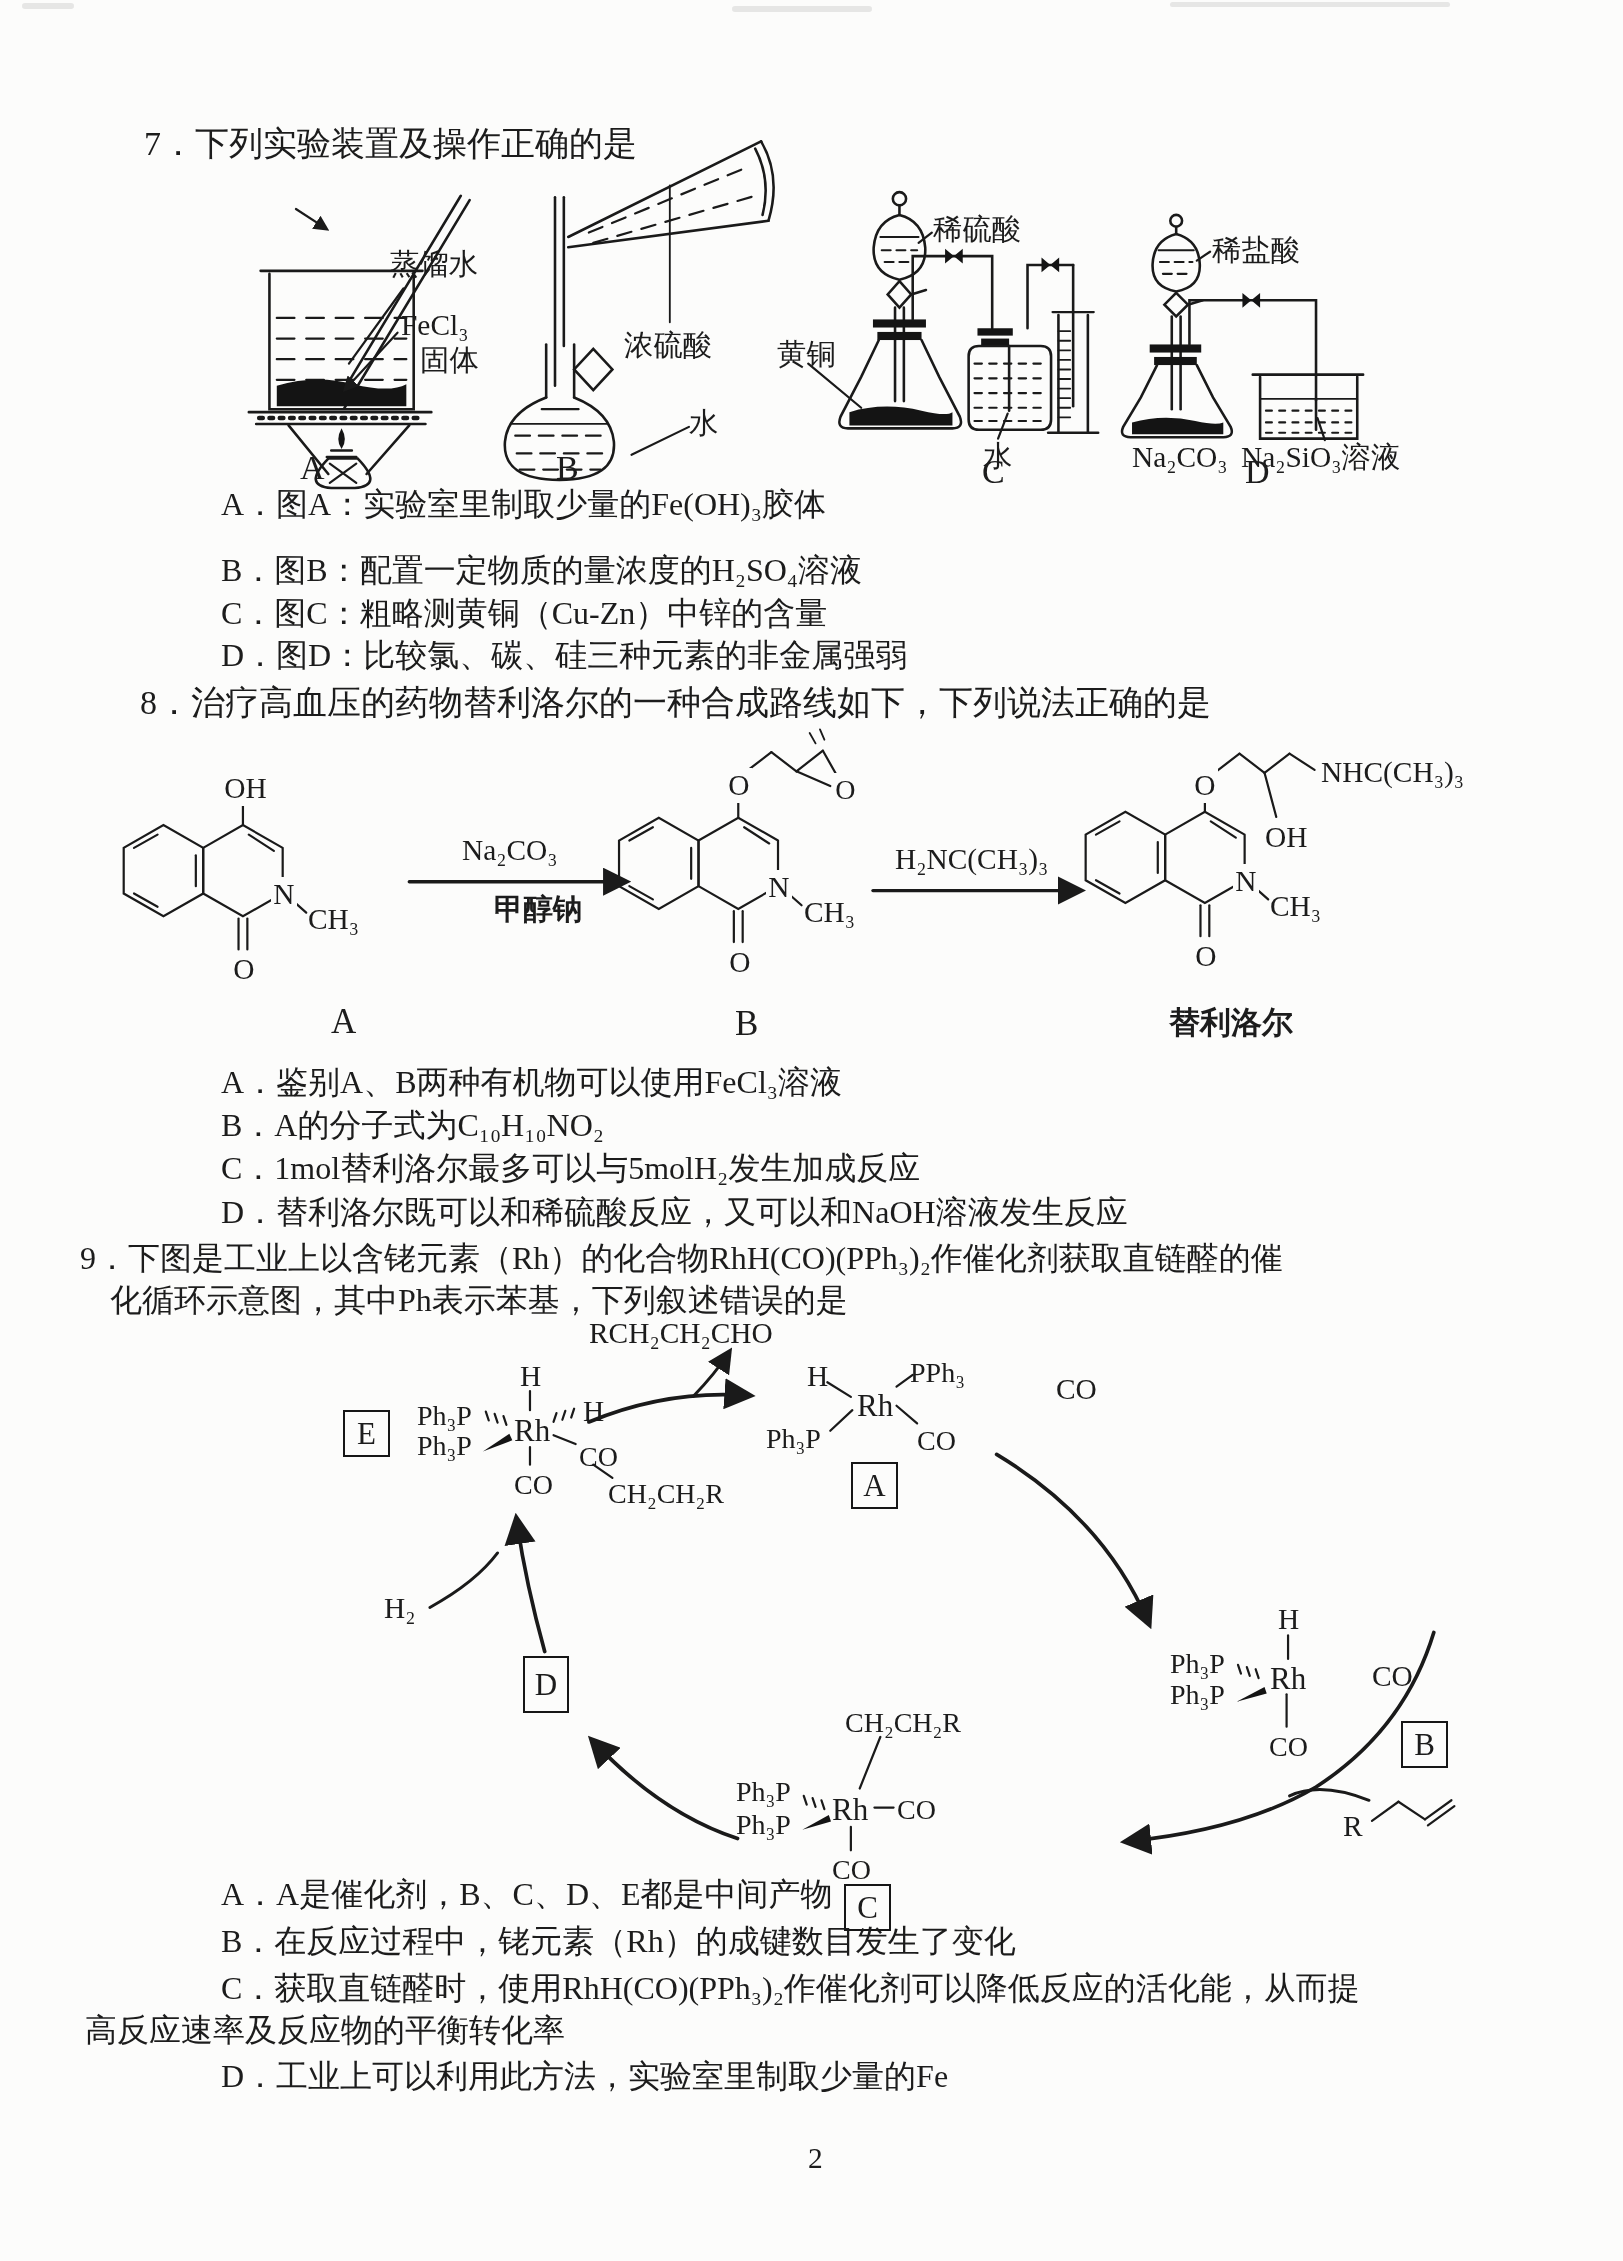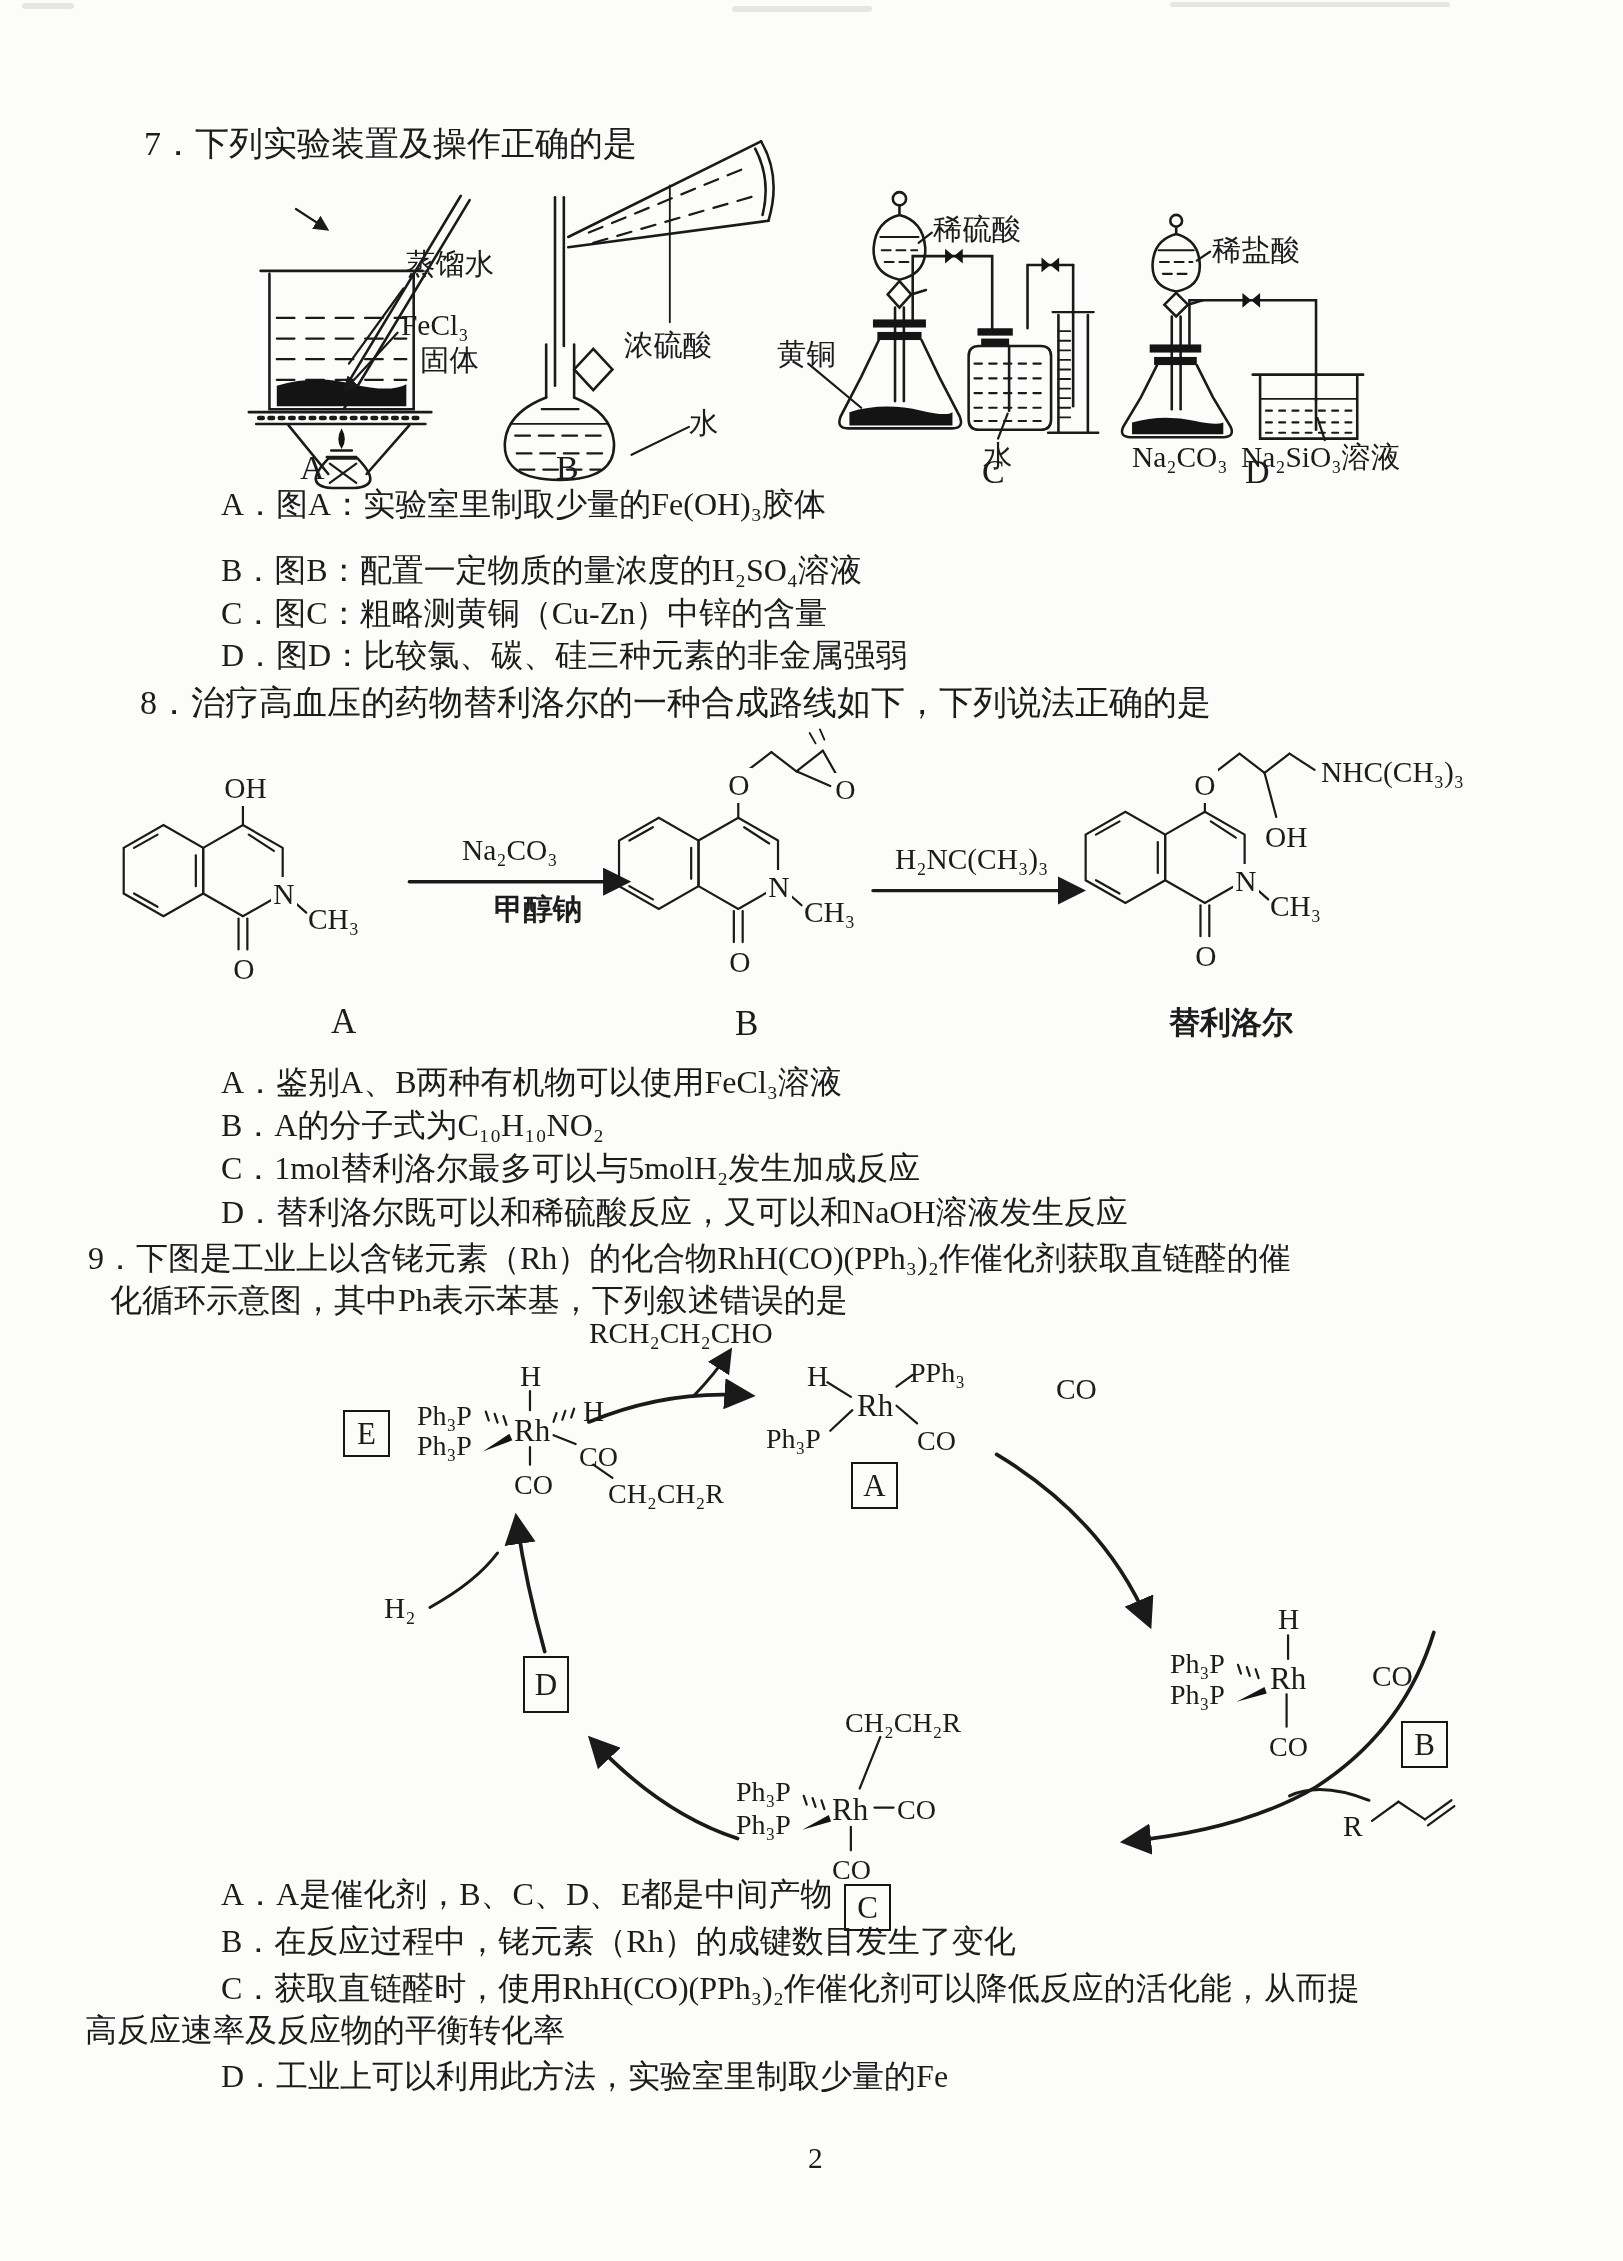--- a/index.html
+++ b/index.html
@@ -270,21 +270,21 @@
       <path d="M1948 2218 Q1908 2350 1788 2428 Q1690 2486 1532 2502" marker-end="url(#ah)"></path>
       <path d="M1860 2446 Q1794 2420 1752 2440" stroke-width="4"></path>
       <path d="M1002 2498 Q898 2464 806 2366" marker-end="url(#ah)"></path>
       <path d="M740 2244 Q714 2150 702 2066" marker-end="url(#ah)"></path>
       <path d="M584 2184 Q646 2150 676 2110" stroke-width="4"></path>
     </g>
   </svg>
 
   <span class="t s46" style="left:144px;top:124px;">7．下列实验装置及操作正确的是</span>
 
-  <span class="t s40" style="left:406px;top:247px;">蒸馏水</span>
+  <span class="t s40" style="left:390px;top:247px;">蒸馏水</span>
   <span class="t s40" style="left:401px;top:308px;">FeCl₃</span>
   <span class="t s40" style="left:420px;top:343px;">固体</span>
   <span class="t s40" style="left:624px;top:328px;">浓硫酸</span>
   <span class="t s40" style="left:689px;top:406px;">水</span>
   <span class="t s40" style="left:933px;top:212px;">稀硫酸</span>
   <span class="t s40" style="left:777px;top:337px;">黄铜</span>
   <span class="t s40" style="left:983px;top:439px;">水</span>
   <span class="t s40" style="left:1212px;top:233px;">稀盐酸</span>
   <span class="t s40" style="left:1132px;top:440px;">Na₂CO₃</span>
   <span class="t s40" style="left:1241px;top:440px;">Na₂SiO₃溶液</span>
@@ -325,21 +325,21 @@
   <span class="t s40 atom" style="left:1233px;top:864px;">N</span>
   <span class="t s40" style="left:1270px;top:889px;">CH₃</span>
   <span class="t s40 atom" style="left:1193px;top:939px;">O</span>
   <span class="t s42 b" style="left:1169px;top:1005px;">替利洛尔</span>
 
   <span class="t s44" style="left:221px;top:1064px;">A．鉴别A、B两种有机物可以使用FeCl₃溶液</span>
   <span class="t s44" style="left:221px;top:1107px;">B．A的分子式为C₁₀H₁₀NO₂</span>
   <span class="t s44" style="left:221px;top:1150px;">C．1mol替利洛尔最多可以与5molH₂发生加成反应</span>
   <span class="t s44" style="left:221px;top:1194px;">D．替利洛尔既可以和稀硫酸反应，又可以和NaOH溶液发生反应</span>
 
-  <span class="t s44" style="left:88px;top:1240px;">9．下图是工业上以含铑元素（Rh）的化合物RhH(CO)(PPh₃)₂作催化剂获取直链醛的催</span>
+  <span class="t s44" style="left:80px;top:1240px;">9．下图是工业上以含铑元素（Rh）的化合物RhH(CO)(PPh₃)₂作催化剂获取直链醛的催</span>
   <span class="t s44" style="left:110px;top:1282px;">化循环示意图，其中Ph表示苯基，下列叙述错误的是</span>
 
   <span class="t s40" style="left:589px;top:1316px;">RCH₂CH₂CHO</span>
 
   <span class="t s40" style="left:520px;top:1359px;">H</span>
   <span class="t s38" style="left:417px;top:1399px;">Ph₃P</span>
   <span class="t s38" style="left:417px;top:1429px;">Ph₃P</span>
   <span class="t s42" style="left:514px;top:1413px;">Rh</span>
   <span class="t s40" style="left:583px;top:1394px;">H</span>
   <span class="t s38" style="left:579px;top:1440px;">CO</span>

